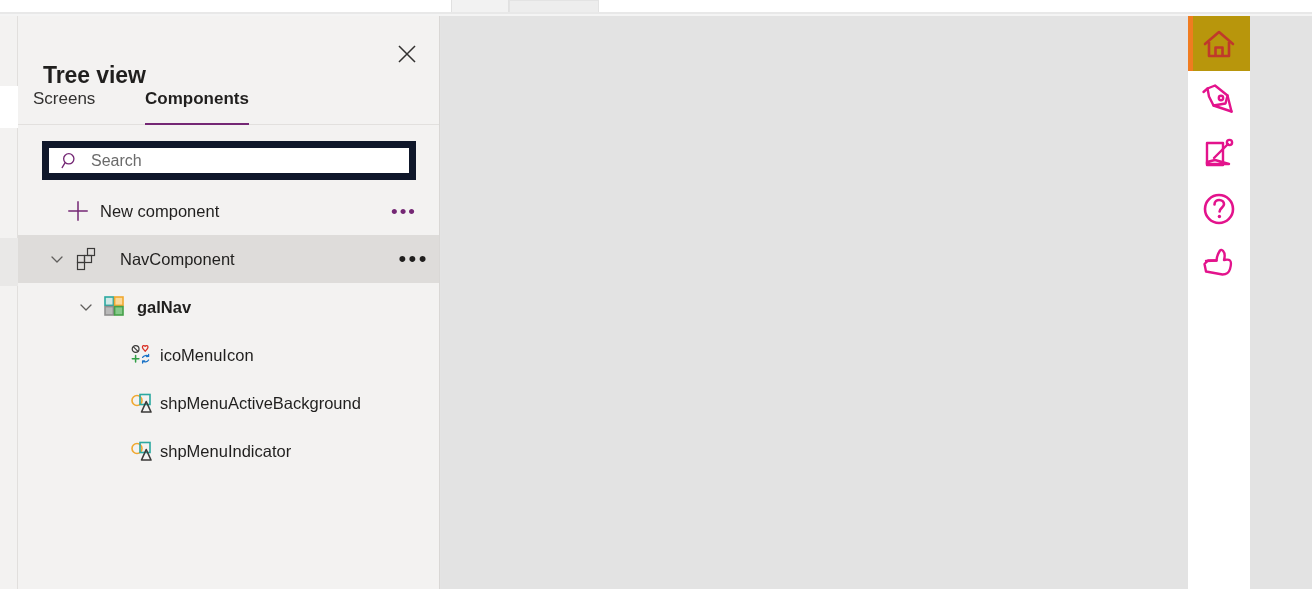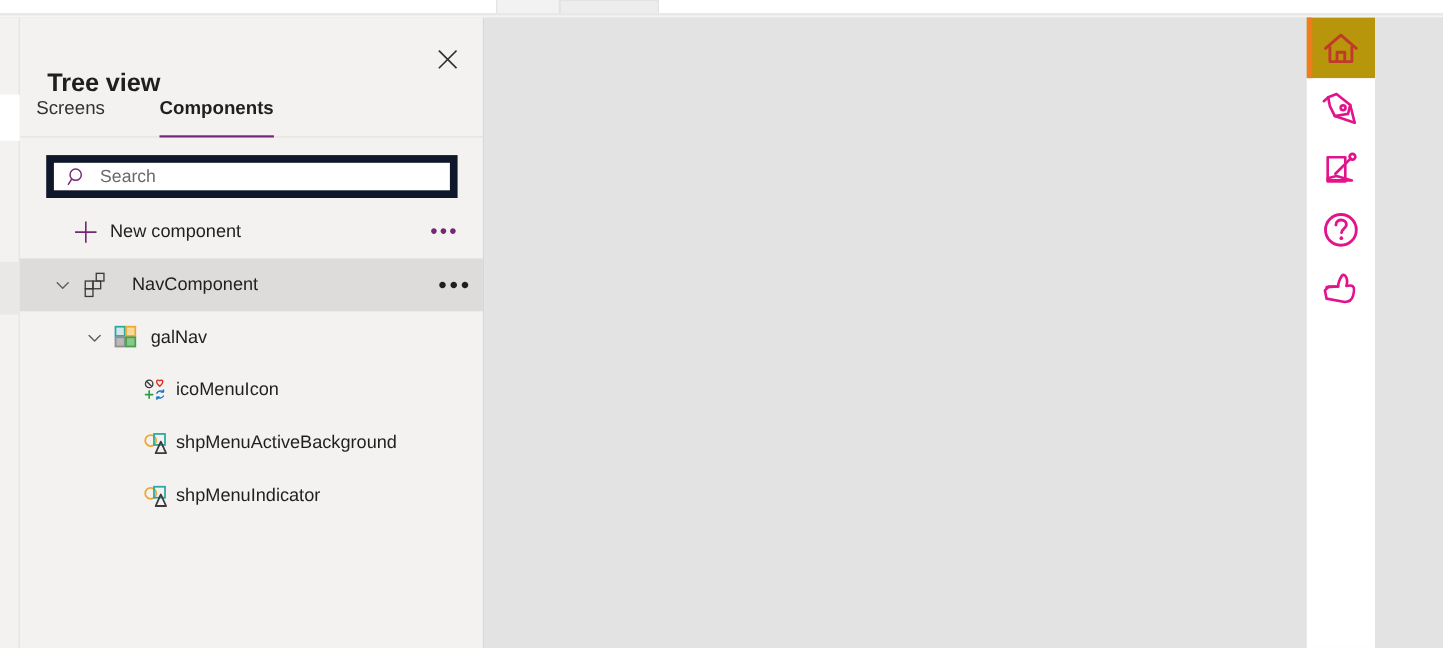--- a/index.html
+++ b/index.html
@@ -241,21 +241,21 @@
     cursor: pointer;
   }
 
   
   .d0 .chevron  { left: 28px; }
   .d0 .row-icon { left: 56px; }
   .d0 .row-label{ left: 102px; }
 
   .d1 .chevron  { left: 57px; }
   .d1 .row-icon { left: 85px; }
-  .d1 .row-label{ left: 119px; }
+  .d1 .row-label{ left: 119px; font-weight: bold; }
 
   .d2 .row-icon { left: 112px; }
   .d2 .row-label{ left: 142px; }
 
   
   .canvas {
     position: absolute;
     left: 441px; top: 16px;
     width: 871px; height: 573px;
     background: #e3e3e3;

